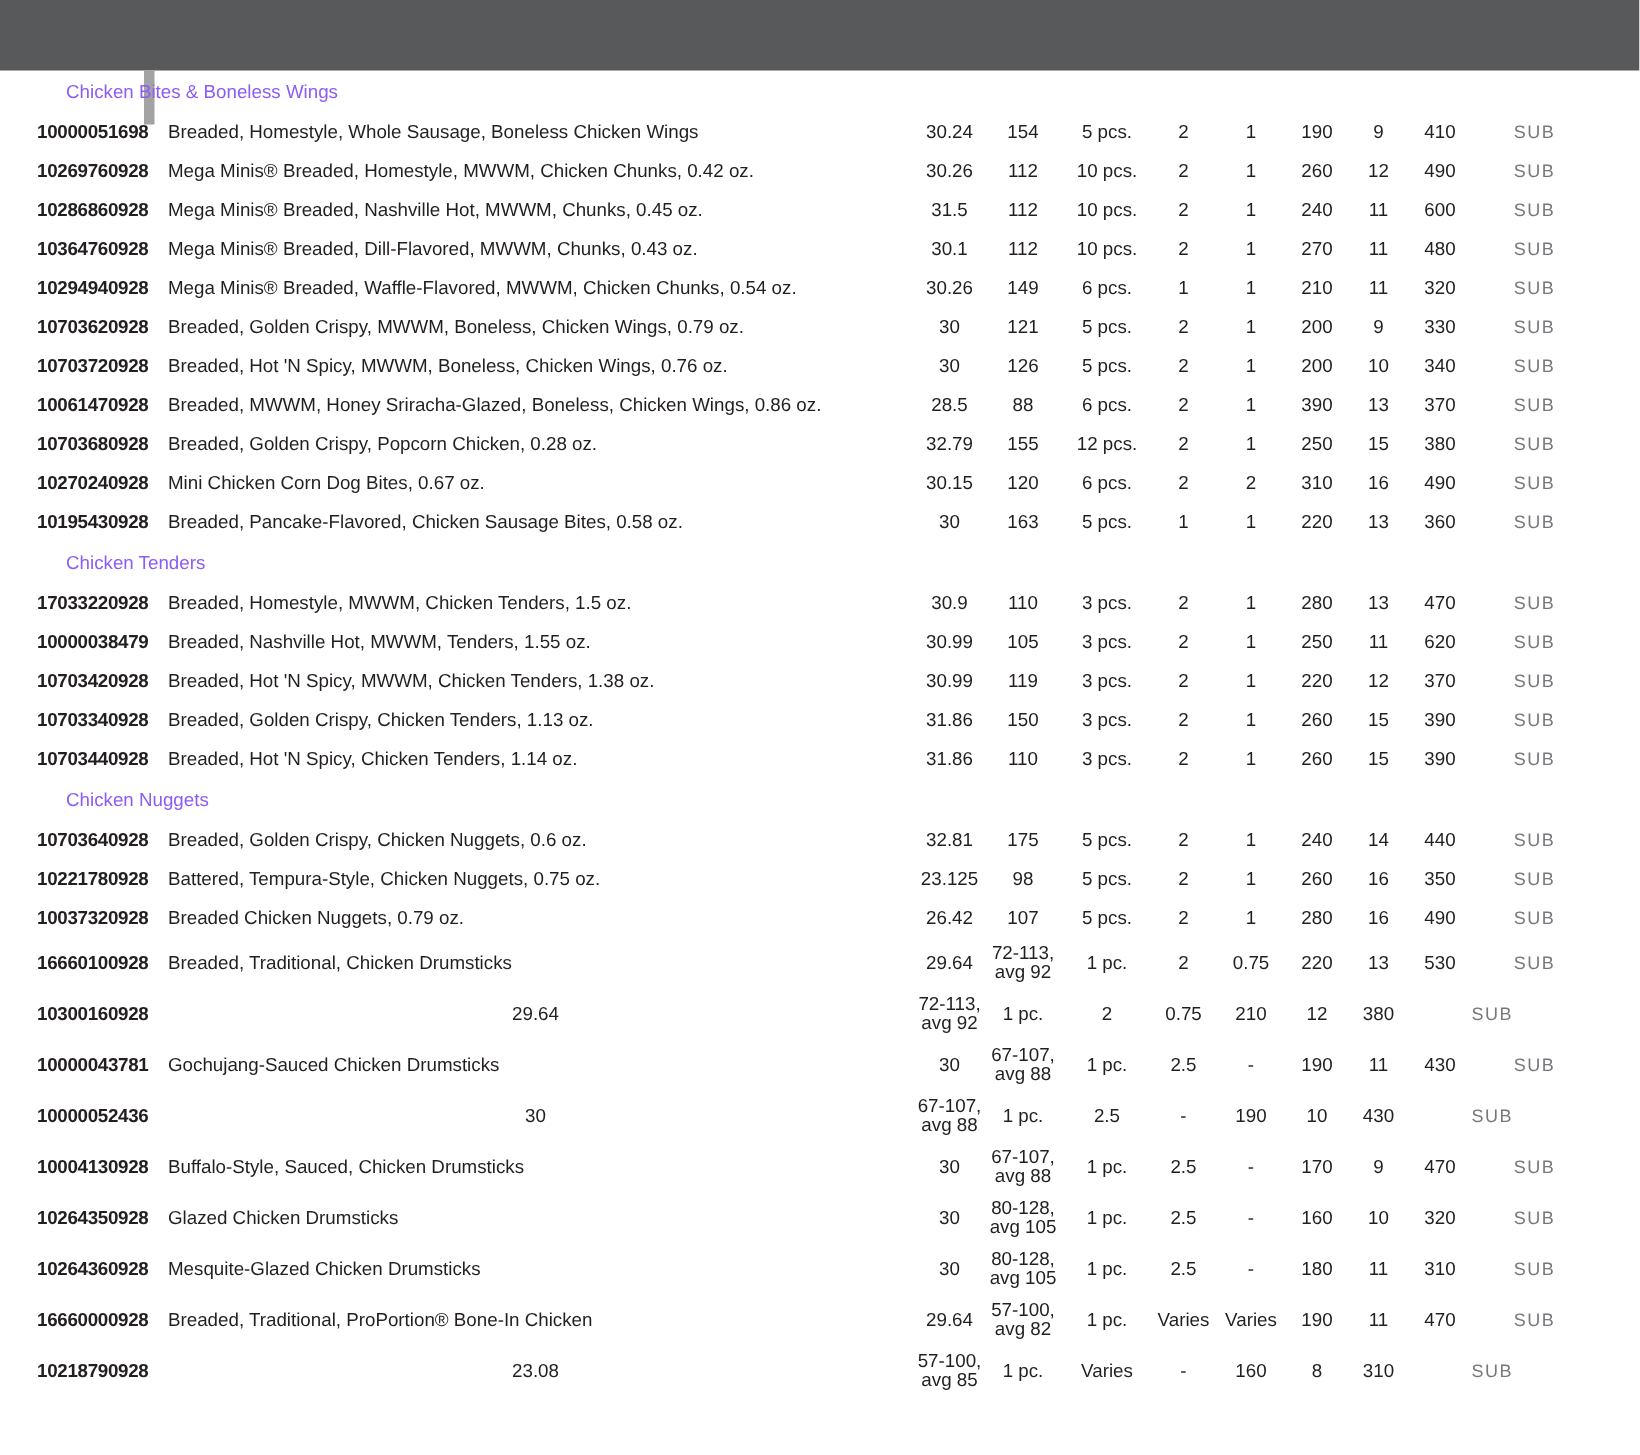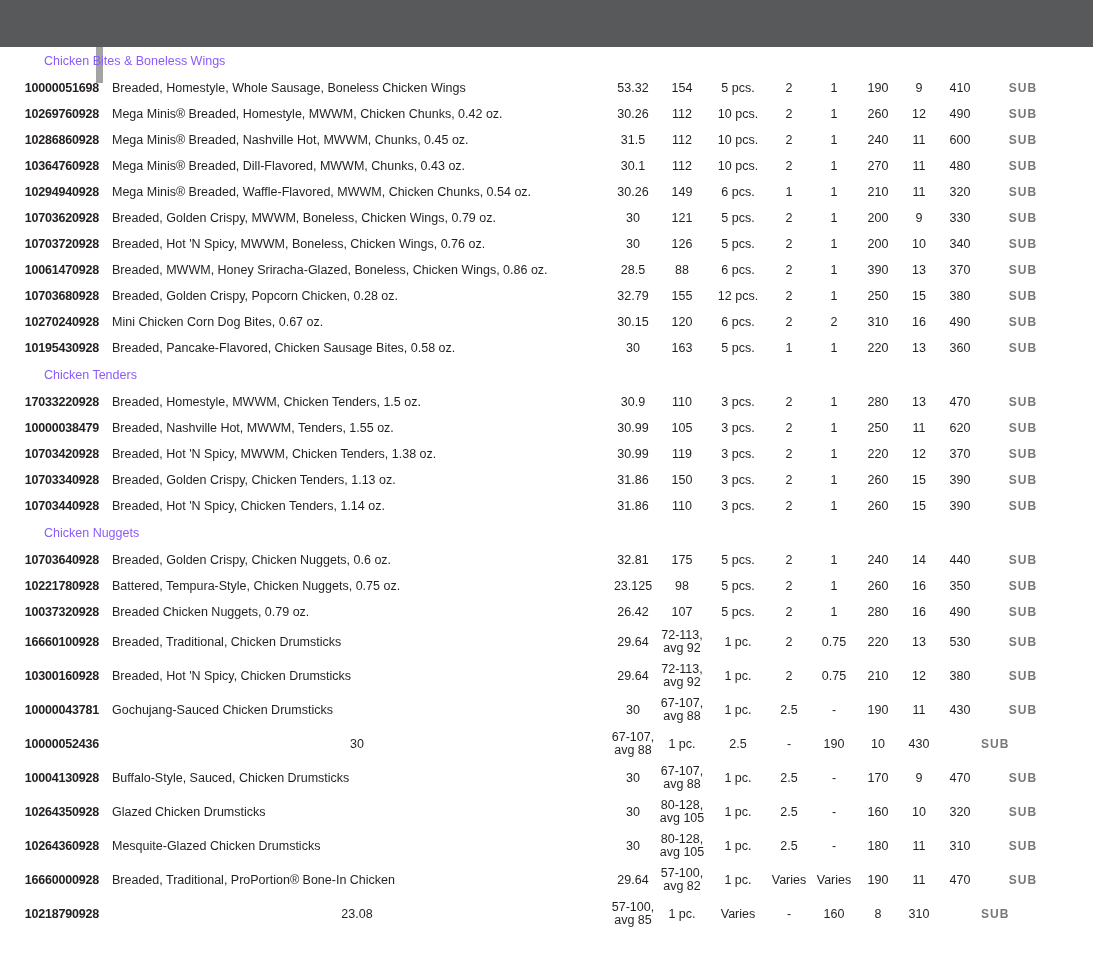--- a/index.html
+++ b/index.html
@@ -74,21 +74,21 @@
     overflow:hidden;
   }
   .badge-dot{
     width:15px;height:15px;
     border-radius:50%;
     background:#5d5e61;
     margin:0 auto;
   }
   .sub-badge{
     font-size:12px;
-    font-weight:700;
+    font-weight:400;
     color:#77787b;
     letter-spacing:1px;
     text-align:center;
   }
 </style>
 </head>
 <body>
 
 <div class="row header-band">
   <div class="hdr-cell code">Code</div>
@@ -117,21 +117,21 @@
   <div class="hdr-cell"></div>
 </div>
 
 <div>
     <div class="row section-row">
       <div class="section-title">Chicken Bites &amp; Boneless Wings</div>
     </div>
     <div class="row data-row">
       <div class="cell code">10000051698</div>
       <div class="cell desc">Breaded, Homestyle, Whole Sausage, Boneless Chicken Wings</div>
-      <div class="cell">53.32</div>
+      <div class="cell">30.24</div>
       <div class="cell">154</div>
       <div class="cell">5 pcs.</div>
       <div class="cell">2</div>
       <div class="cell">1</div>
       <div class="cell">190</div>
       <div class="cell">9</div>
       <div class="cell">410</div>
       <div class="cell"></div>
       <div class="cell"><span class="sub-badge">SUB</span></div>
       <div class="cell"></div>
@@ -443,21 +443,20 @@
       <div class="cell">220</div>
       <div class="cell">13</div>
       <div class="cell">530</div>
       <div class="cell"></div>
       <div class="cell"><span class="sub-badge">SUB</span></div>
       <div class="cell"></div>
       <div class="cell"><span class="badge-dot"></span></div>
     </div>
     <div class="row data-row tall">
       <div class="cell code">10300160928</div>
-      <div class="cell desc">Breaded, Hot 'N Spicy, Chicken Drumsticks</div>
       <div class="cell">29.64</div>
       <div class="cell">72-113,
 avg 92</div>
       <div class="cell">1 pc.</div>
       <div class="cell">2</div>
       <div class="cell">0.75</div>
       <div class="cell">210</div>
       <div class="cell">12</div>
       <div class="cell">380</div>
       <div class="cell"></div>

